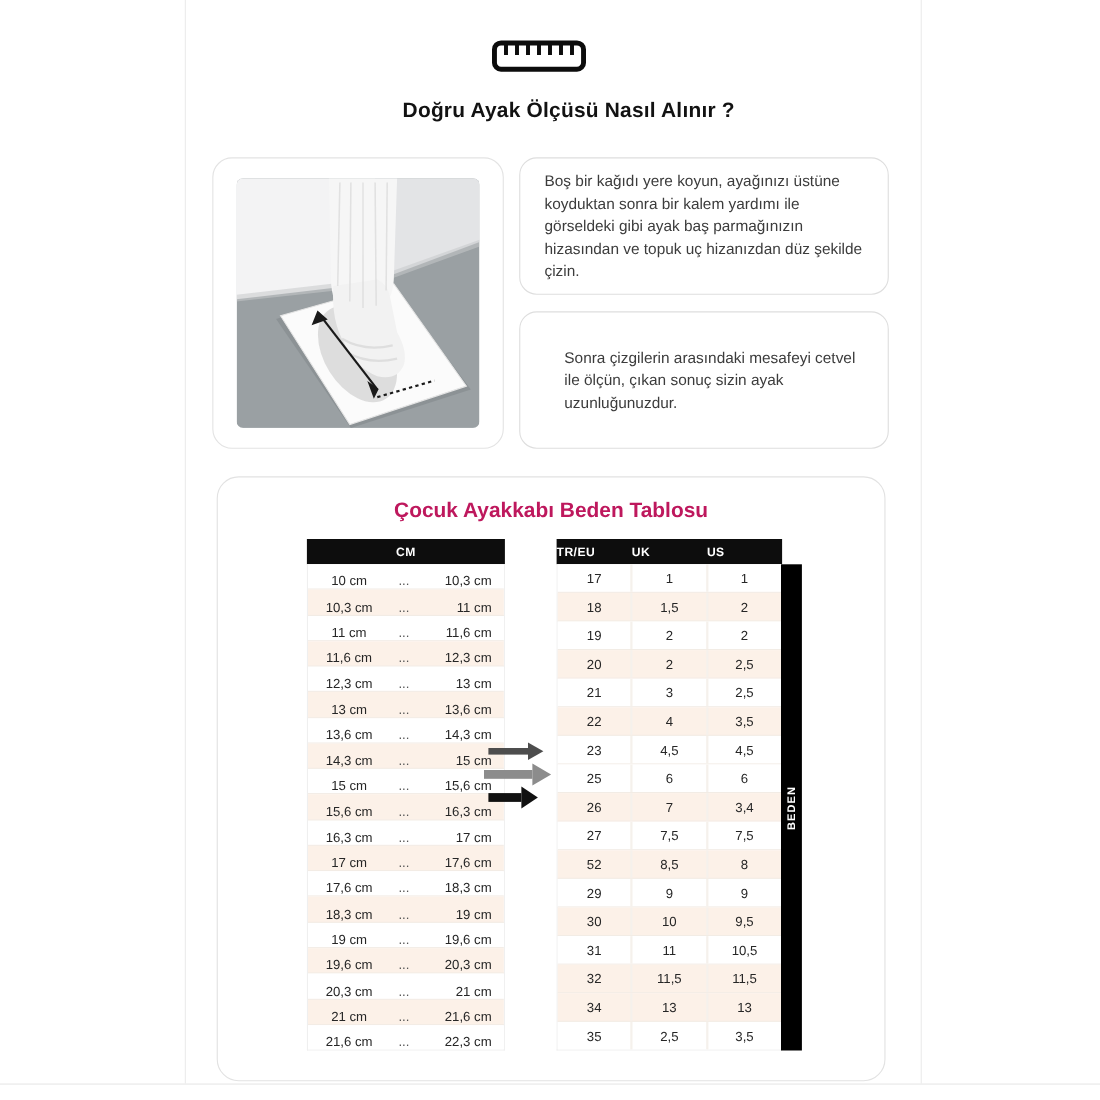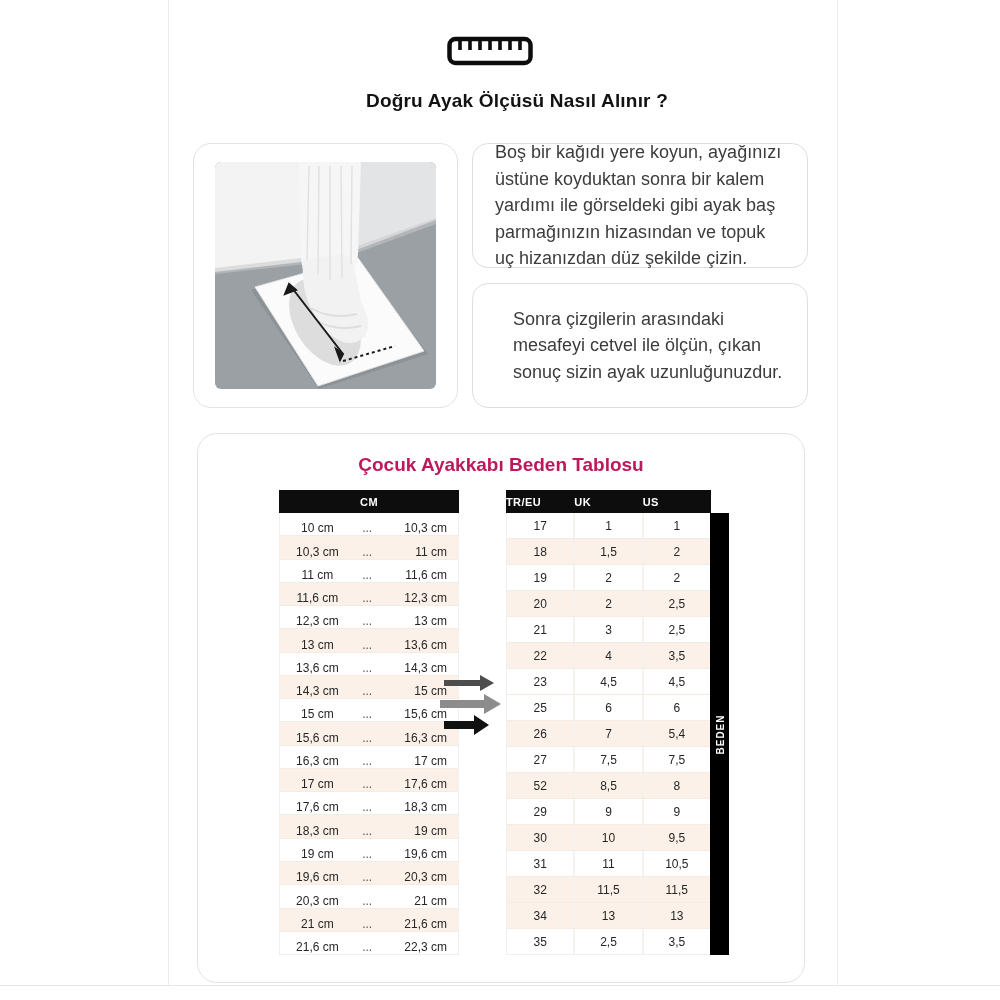--- a/index.html
+++ b/index.html
@@ -22,21 +22,21 @@
   
   .photo-card { position:absolute; left:193px; top:143px; width:265px; height:265px;
     border:1.5px solid #e3e3e3; border-radius:18px; background:#fff; }
   .photo-frame { position:absolute; left:21px; top:18px; width:221px; height:227px;
     border-radius:6px; overflow:hidden; }
 
   .step-card { position:absolute; left:472px; width:336px; height:125px;
     border:1.5px solid #dedede; border-radius:16px; background:#fff;
     display:flex; align-items:center; padding:14px 22px; }
   .step-card.one { top:143px; } .step-card.two { top:283px;padding-left:40px; }
-  .step-text { font-size:18px; line-height:1.47; color:#3c3c3c; }
+  .step-text { font-size:14px; line-height:1.47; color:#3c3c3c; }
 
   
   .size-box { position:absolute; left:197px; top:433px; width:608px; height:550px;
     border:1.5px solid #e2e2e2; border-radius:20px; background:#fff; }
   .size-title { position:absolute; top:20px; left:0; width:100%; text-align:center;
     font-size:19px; font-weight:bold; color:#be185d; }
 
   .thead { height:23px; background:#0d0d0d; color:#fff; display:flex; align-items:center;
     font-size:11px; font-weight:bold; letter-spacing:.4px; }
   .thead.single { justify-content:center; }
@@ -304,21 +304,21 @@
             <div class="tcell">4,5</div>
           </div>
           <div class="trow">
             <div class="tcell">25</div>
             <div class="tcell">6</div>
             <div class="tcell">6</div>
           </div>
           <div class="trow alt">
             <div class="tcell">26</div>
             <div class="tcell">7</div>
-            <div class="tcell">5,4</div>
+            <div class="tcell">3,4</div>
           </div>
           <div class="trow">
             <div class="tcell">27</div>
             <div class="tcell">7,5</div>
             <div class="tcell">7,5</div>
           </div>
           <div class="trow alt">
             <div class="tcell">52</div>
             <div class="tcell">8,5</div>
             <div class="tcell">8</div>

